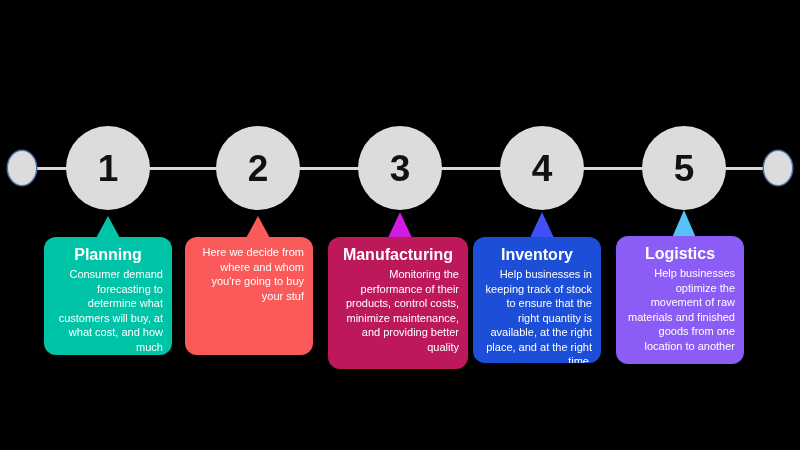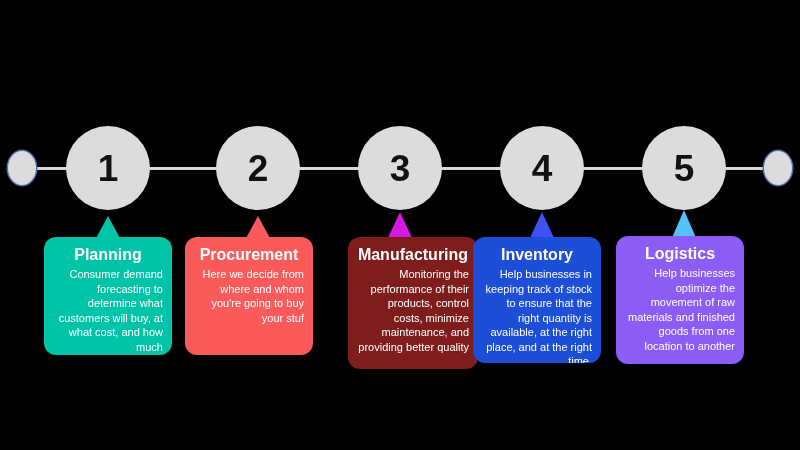--- a/index.html
+++ b/index.html
@@ -125,26 +125,25 @@
   </div>
 
   <div class="pointer" style="left:95px; top:216px; border-bottom:24px solid #00c4a7;"></div>
   <div class="card" style="left:44px; top:237px; width:128px; height:118px; background:#00c4a7;">
     <div class="card-title">Planning</div>
     <div class="card-body">Consumer demand forecasting to determine what customers will buy, at what cost, and how much</div>
   </div>
 
   <div class="pointer" style="left:245px; top:216px; border-bottom:24px solid #fb5a5a;"></div>
   <div class="card" style="left:185px; top:237px; width:128px; height:118px; background:#fb5a5a;">
-    <div class="card-title">Procurement</div>
     <div class="card-body">Here we decide from where and whom you're going to buy your stuf</div>
   </div>
 
   <div class="pointer" style="left:387px; top:212px; border-bottom:28px solid #d21ae0;"></div>
-  <div class="card" style="left:348px; top:237px; width:130px; height:132px; background:#7f1d1d;">
+  <div class="card" style="left:328px; top:237px; width:140px; height:132px; background:#be185d;">
     <div class="card-title">Manufacturing</div>
     <div class="card-body">Monitoring the performance of their products, control costs, minimize maintenance, and providing better quality</div>
   </div>
 
   <div class="pointer" style="left:529px; top:212px; border-bottom:28px solid #4050f5;"></div>
   <div class="card" style="left:473px; top:237px; width:128px; height:126px; background:#1d4ed8;">
     <div class="card-title">Inventory</div>
     <div class="card-body">Help businesses in keeping track of stock to ensure that the right quantity is available, at the right place, and at the right time.</div>
   </div>
 

